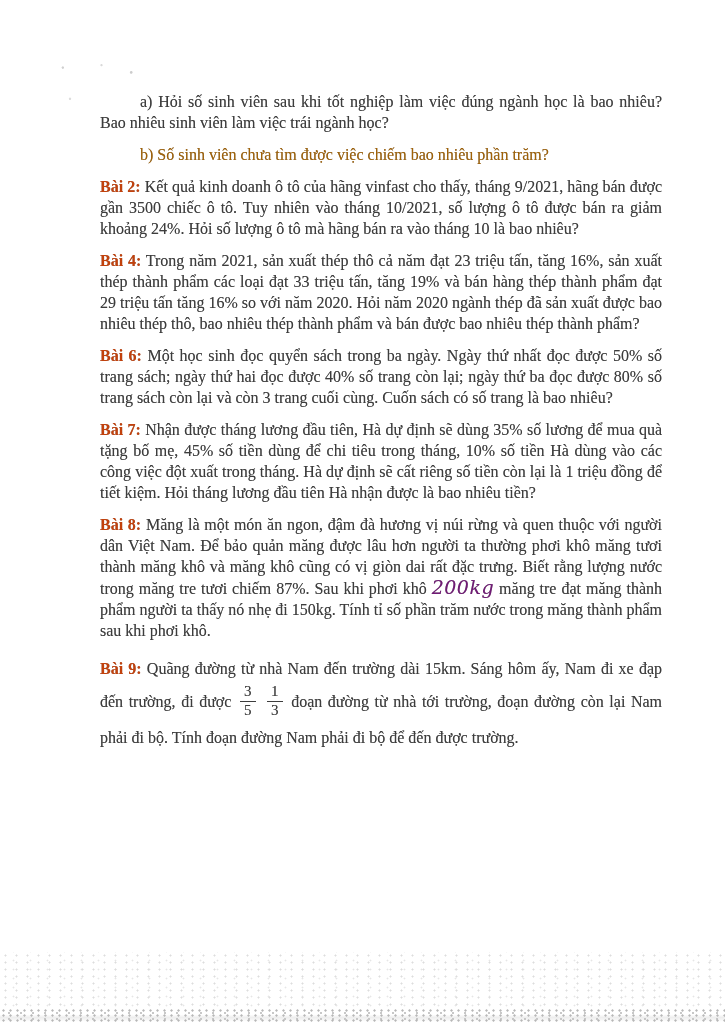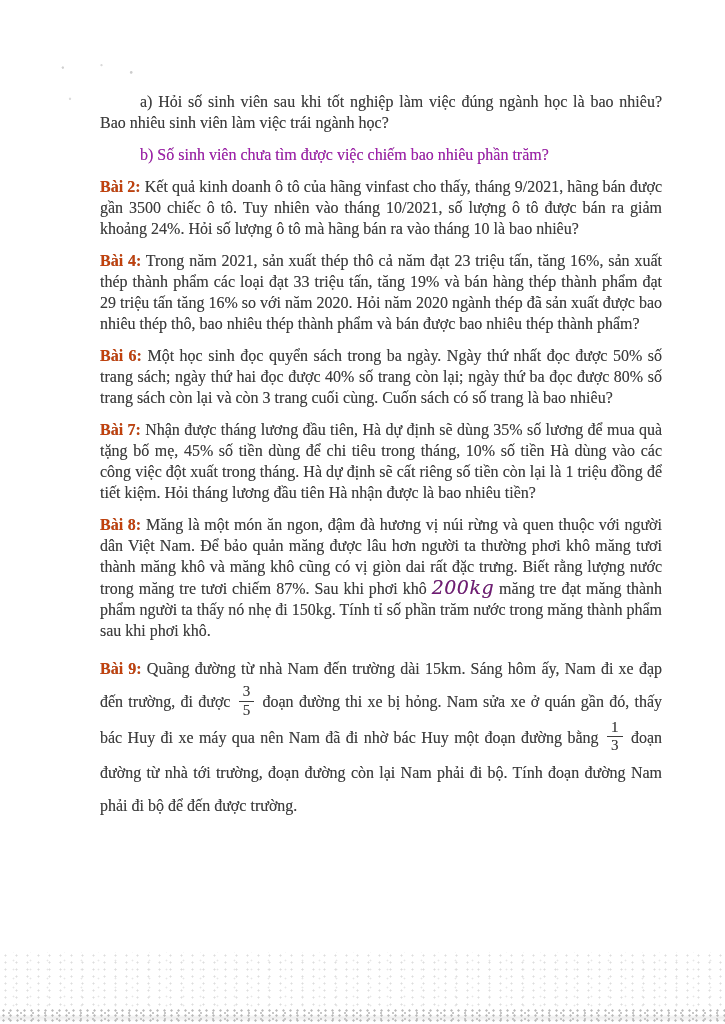--- a/index.html
+++ b/index.html
@@ -31,21 +31,21 @@
     text-shadow: 0 0 0.5px rgba(70,70,70,0.55);
     margin-top: 41px;
   }
   p.para {
     margin: 0 0 11px 0;
   }
   p.indent {
     text-indent: 40px;
   }
   p.blurry {
-    color: #a21caf;
+    color: #a16207;
     filter: blur(0.3px);
   }
   .p-label {
     font-weight: bold;
     color: #c2410c;
   }
   .kg-special {
     font-family: "DejaVu Serif", serif;
     font-style: italic;
     font-size: 19px;
@@ -161,21 +161,20 @@
       <span>măng tre đạt măng thành phẩm người ta thấy nó nhẹ đi 150kg. Tính tỉ số phần trăm nước trong măng thành phẩm sau khi phơi khô.</span>
     </p>
 
     <p class="para bai9">
       <span class="p-label">Bài 9:</span>
       <span>Quãng đường từ nhà Nam đến trường dài 15km. Sáng hôm ấy, Nam đi xe đạp đến trường, đi được</span>
       <span class="frac">
           <span class="num">3</span>
           <span class="den">5</span>
         </span>
-      <span>đoạn đường thi xe bị hỏng. Nam sửa xe ở quán gần đó, thấy bác Huy đi xe máy qua nên Nam đã đi nhờ bác Huy một đoạn đường bằng</span>
       <span class="frac">
           <span class="num">1</span>
           <span class="den">3</span>
         </span>
       <span>đoạn đường từ nhà tới trường, đoạn đường còn lại Nam phải đi bộ. Tính đoạn đường Nam phải đi bộ để đến được trường.</span>
     </p>
 
   </div>
 
   <div class="noise-light"></div>

